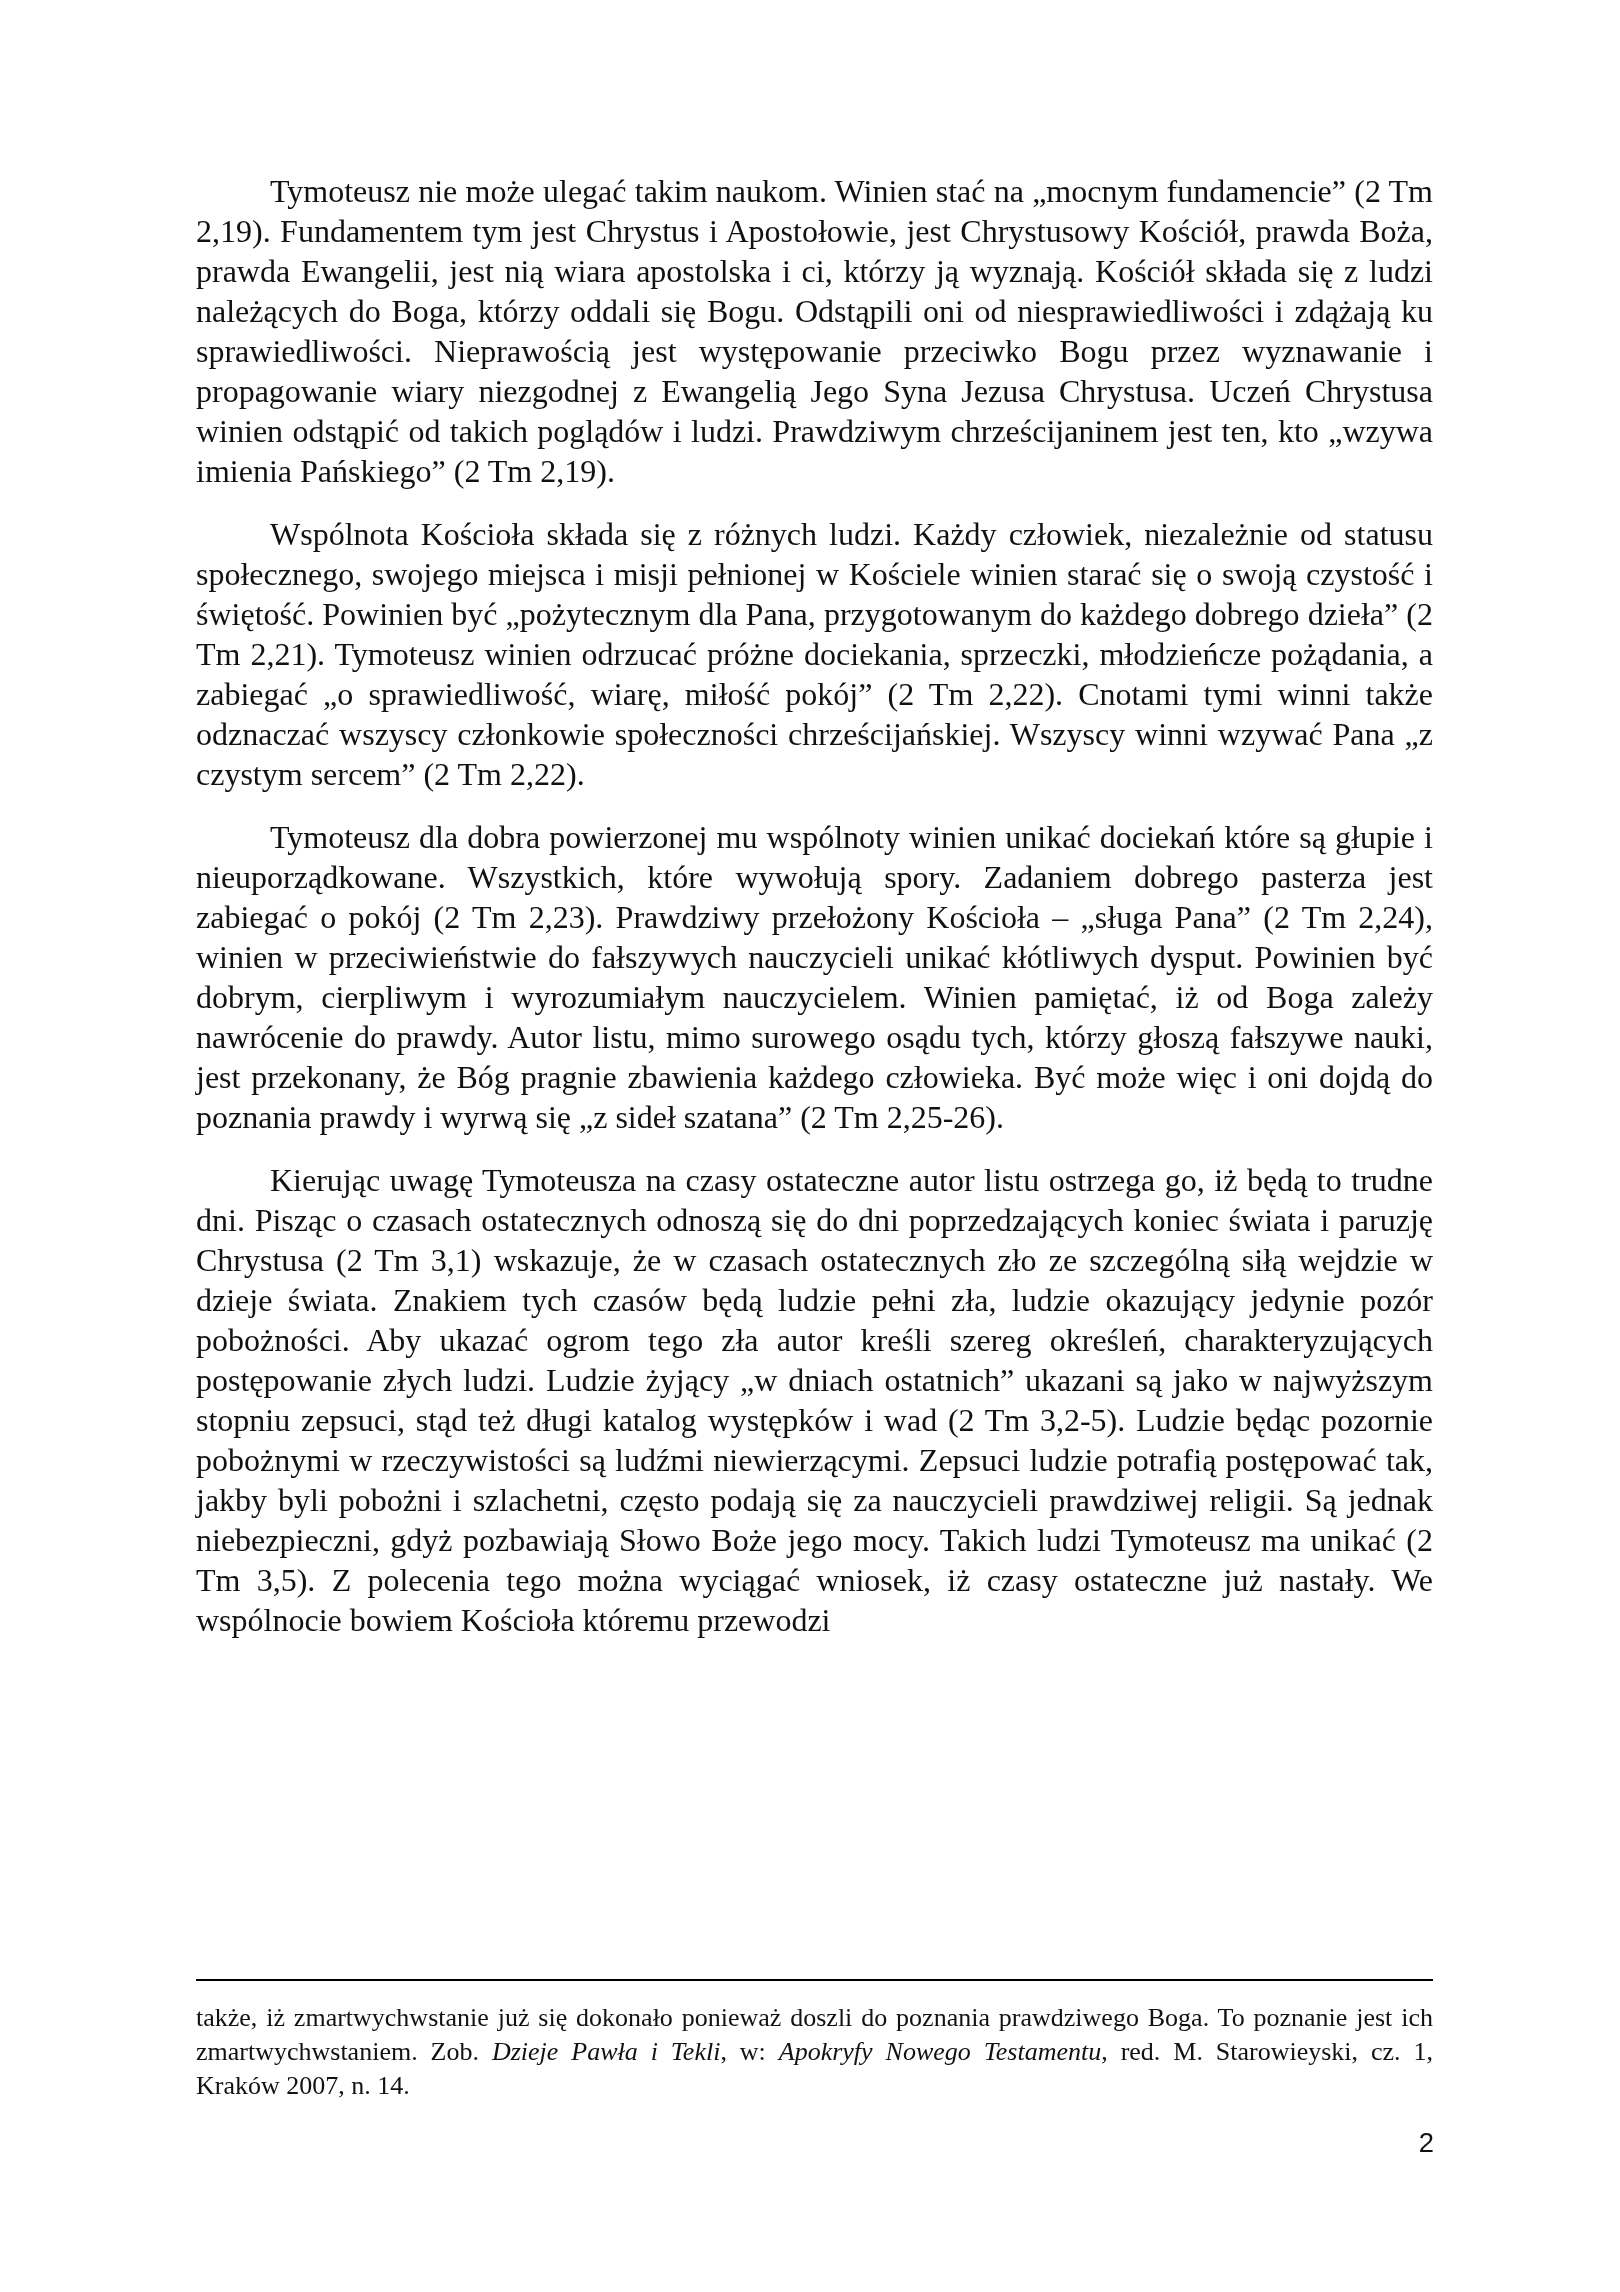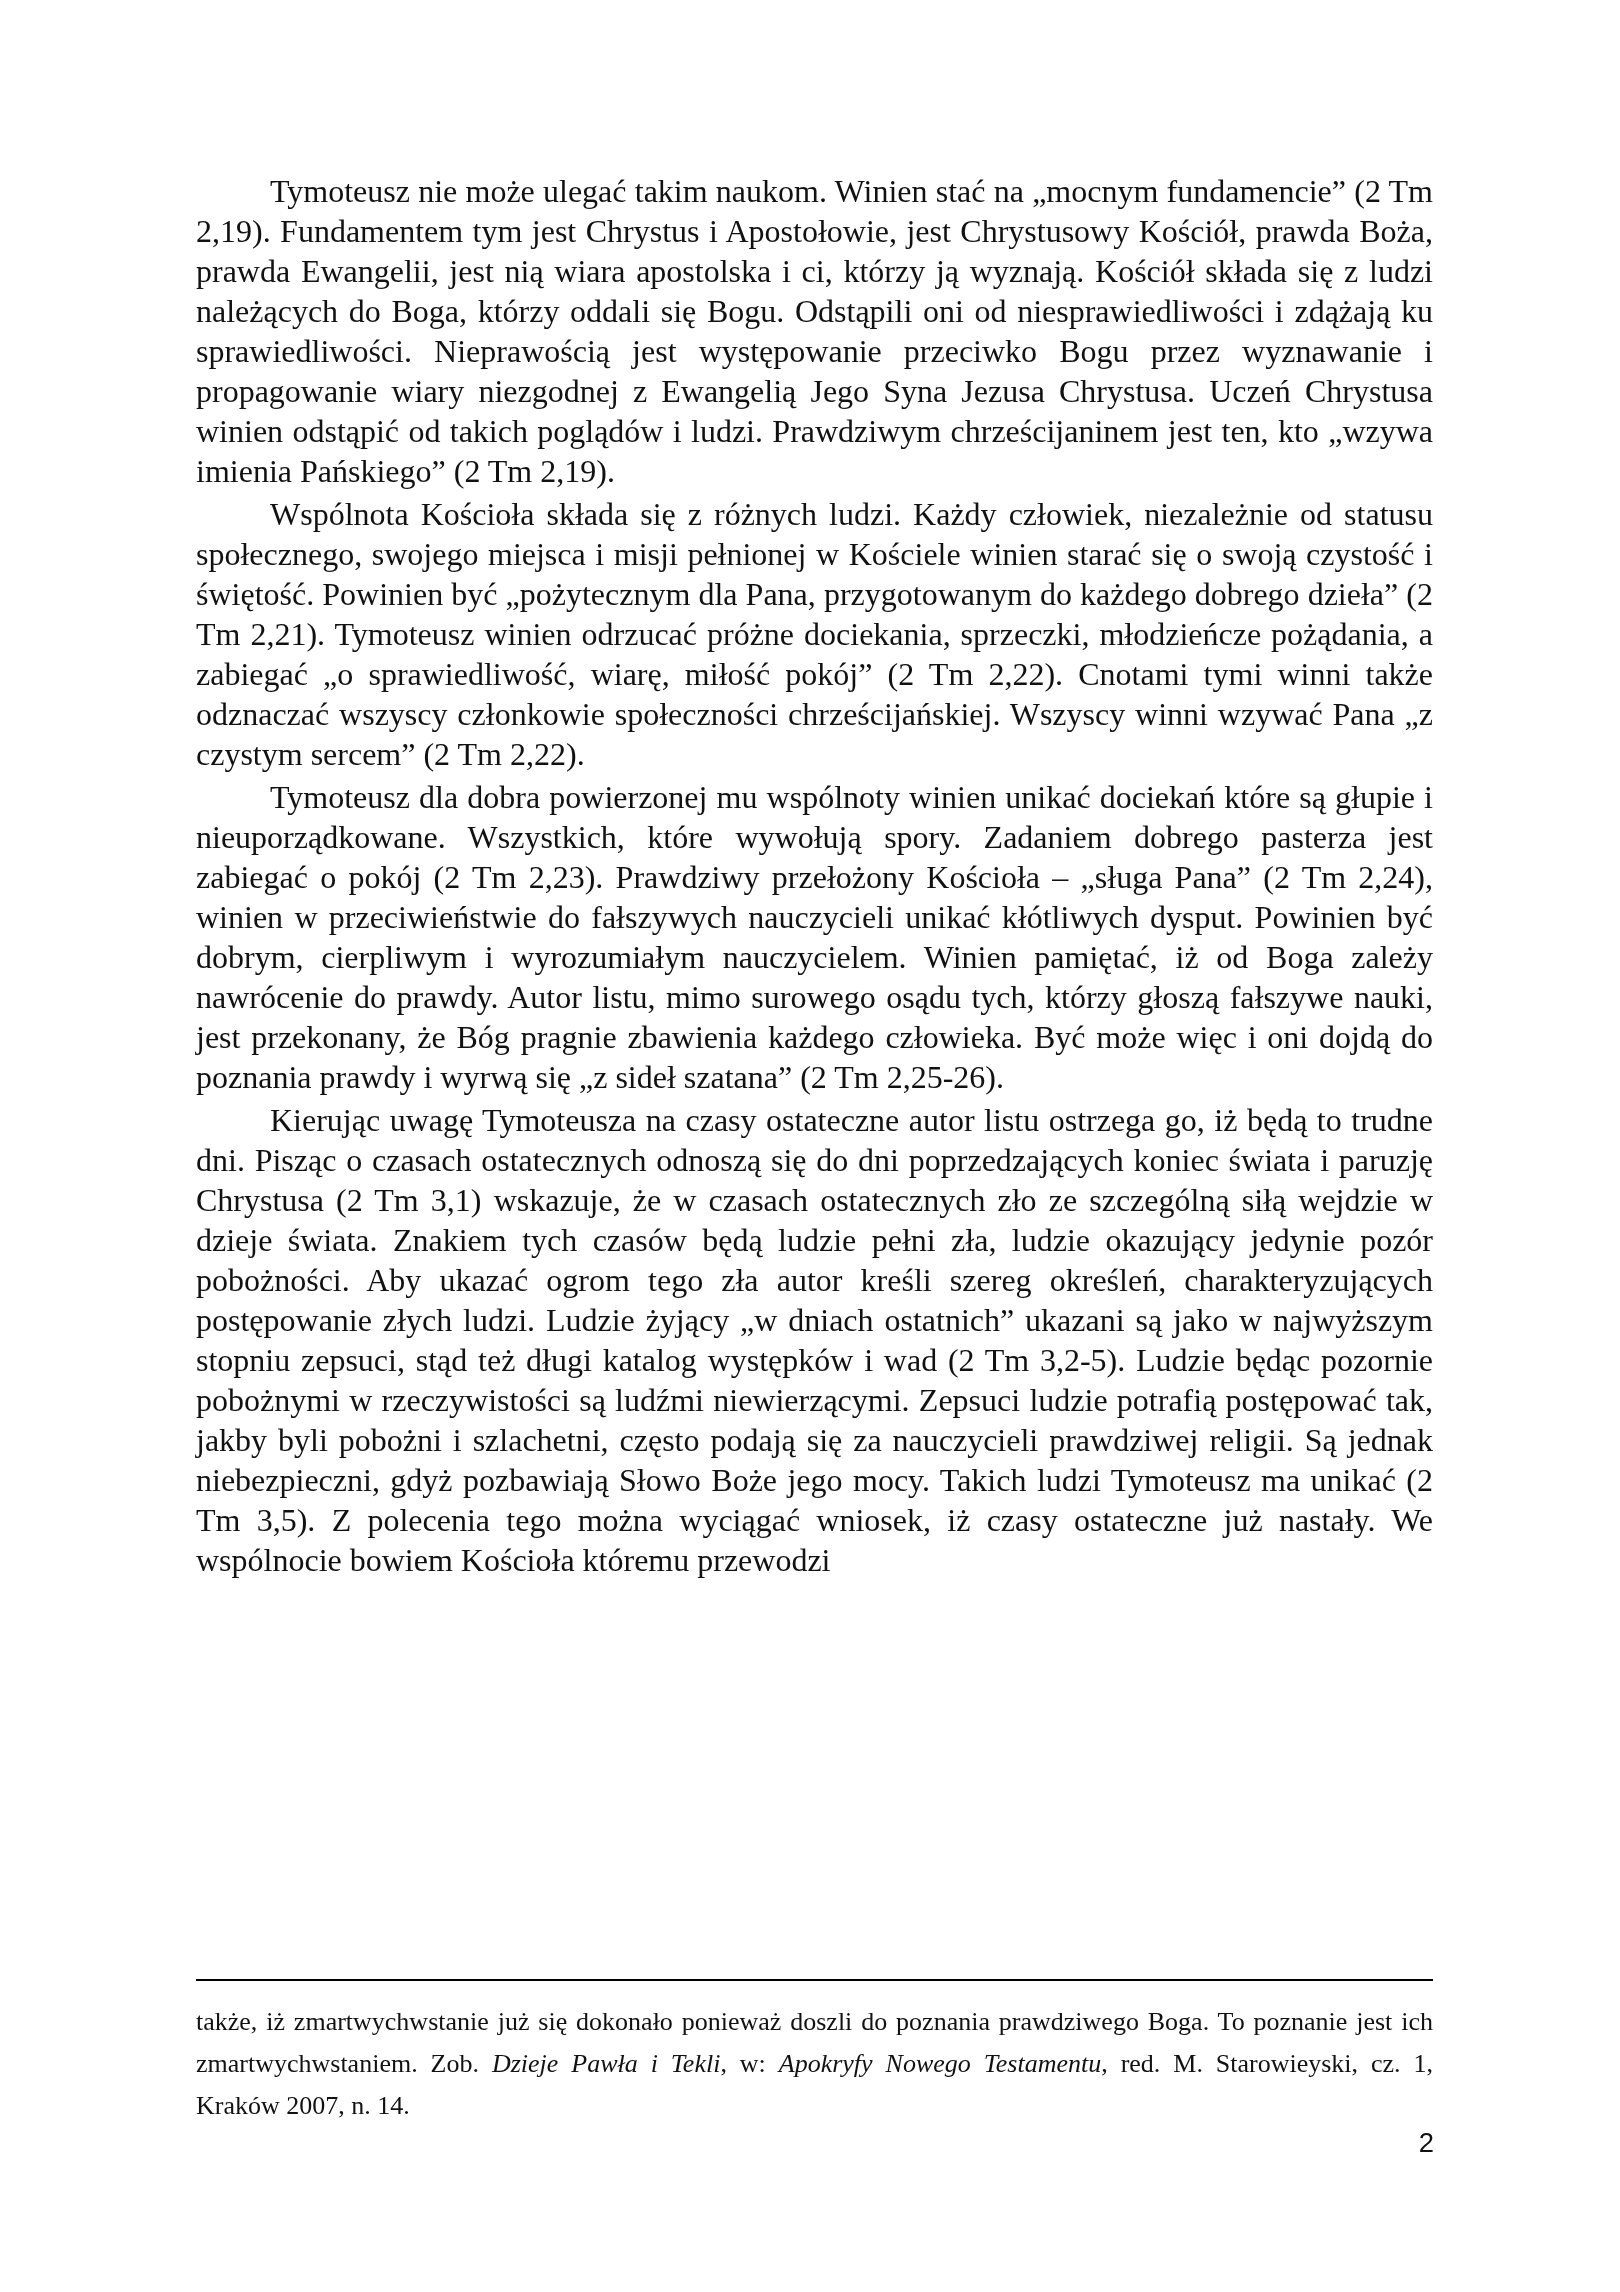--- a/index.html
+++ b/index.html
@@ -6,33 +6,33 @@
   body { width: 1620px; height: 2293px; position: relative; overflow: hidden; }
   .page {
     position: absolute; left: 0; top: 0; width: 1620px; height: 2293px; background: #fff;
     font-family: "Liberation Serif", "DejaVu Serif", serif; color: #111;
   }
   .body-text {
     position: absolute; left: 196px; width: 1237px; top: 171px;
     font-size: 32px; line-height: 40px; text-align: justify;
   }
   .para { margin: 0; text-indent: 74px; }
-  .para + .para { margin-top: 3px; }
+  .para + .para { margin-top: 23px; }
   .heading {
     font-weight: bold; font-size: 32px; line-height: 39px; text-align: left;
     margin: 69px 0 0 0; padding-left: 74px;
   }
   .heading + .para { margin-top: 0; }
   .footnote-rule {
     position: absolute; left: 196px; width: 1237px; top: 1979px; height: 0;
     border-top: 2px solid #000;
   }
   .footnotes {
     position: absolute; left: 196px; width: 1237px; top: 2001px;
-    font-size: 26px; line-height: 42px; text-align: justify;
+    font-size: 26px; line-height: 34px; text-align: justify;
   }
   .footnotes p { margin: 0; }
   .page-number {
     position: absolute; right: 186px; top: 2127px;
     font-family: "Liberation Sans", "DejaVu Sans", sans-serif; font-size: 27.4px;
   }
   i { font-style: italic; }
 </style>
 </head>
 <body>

